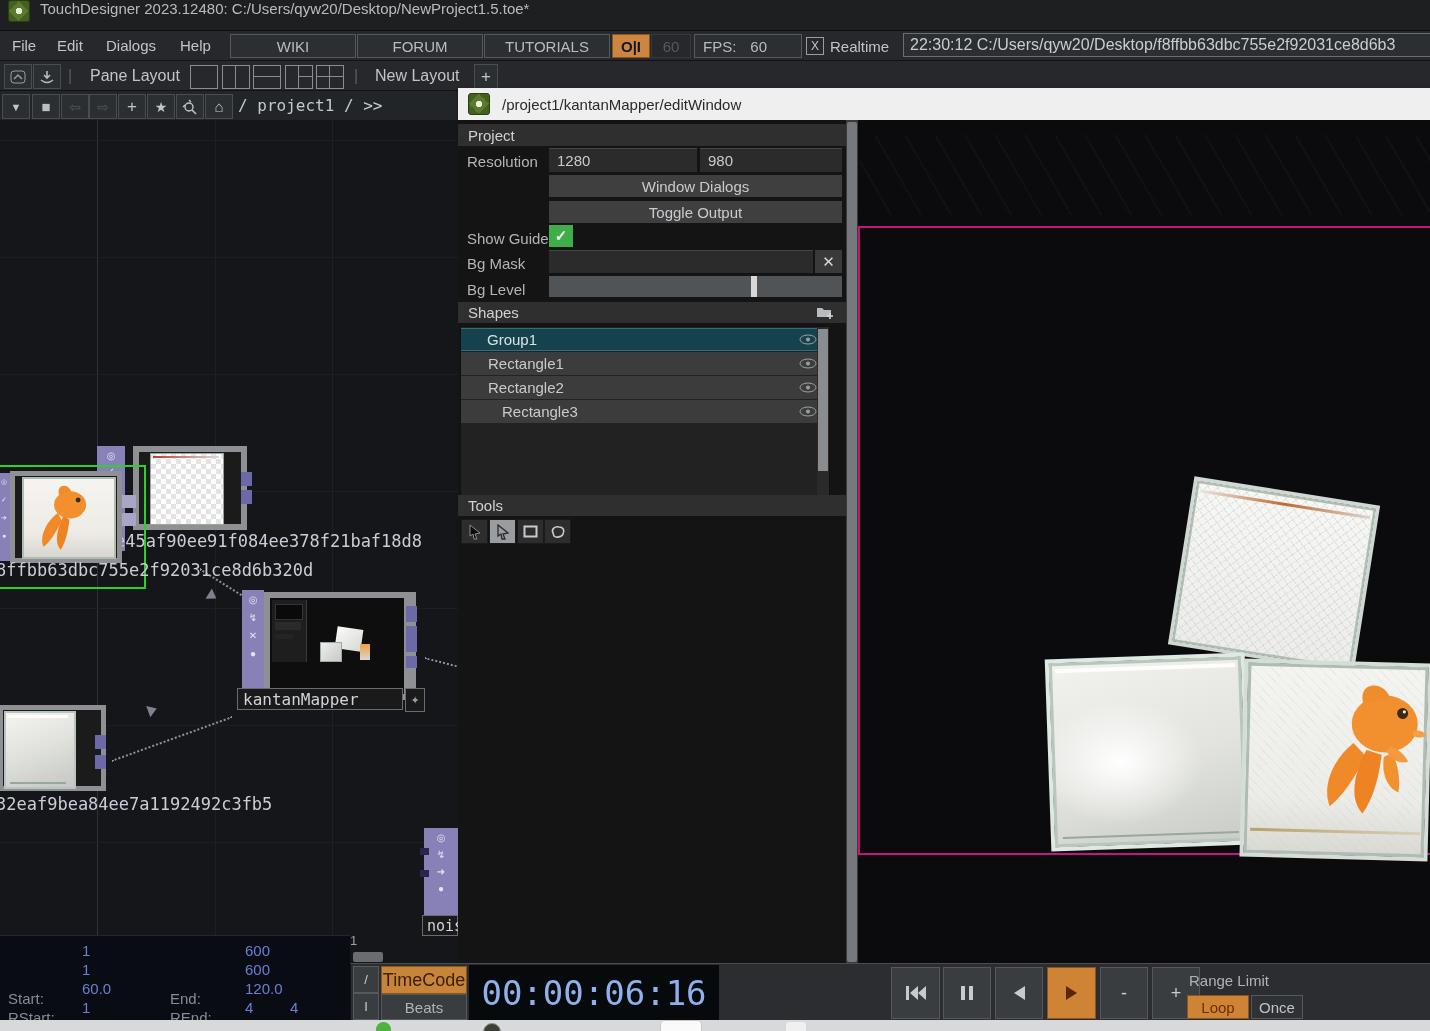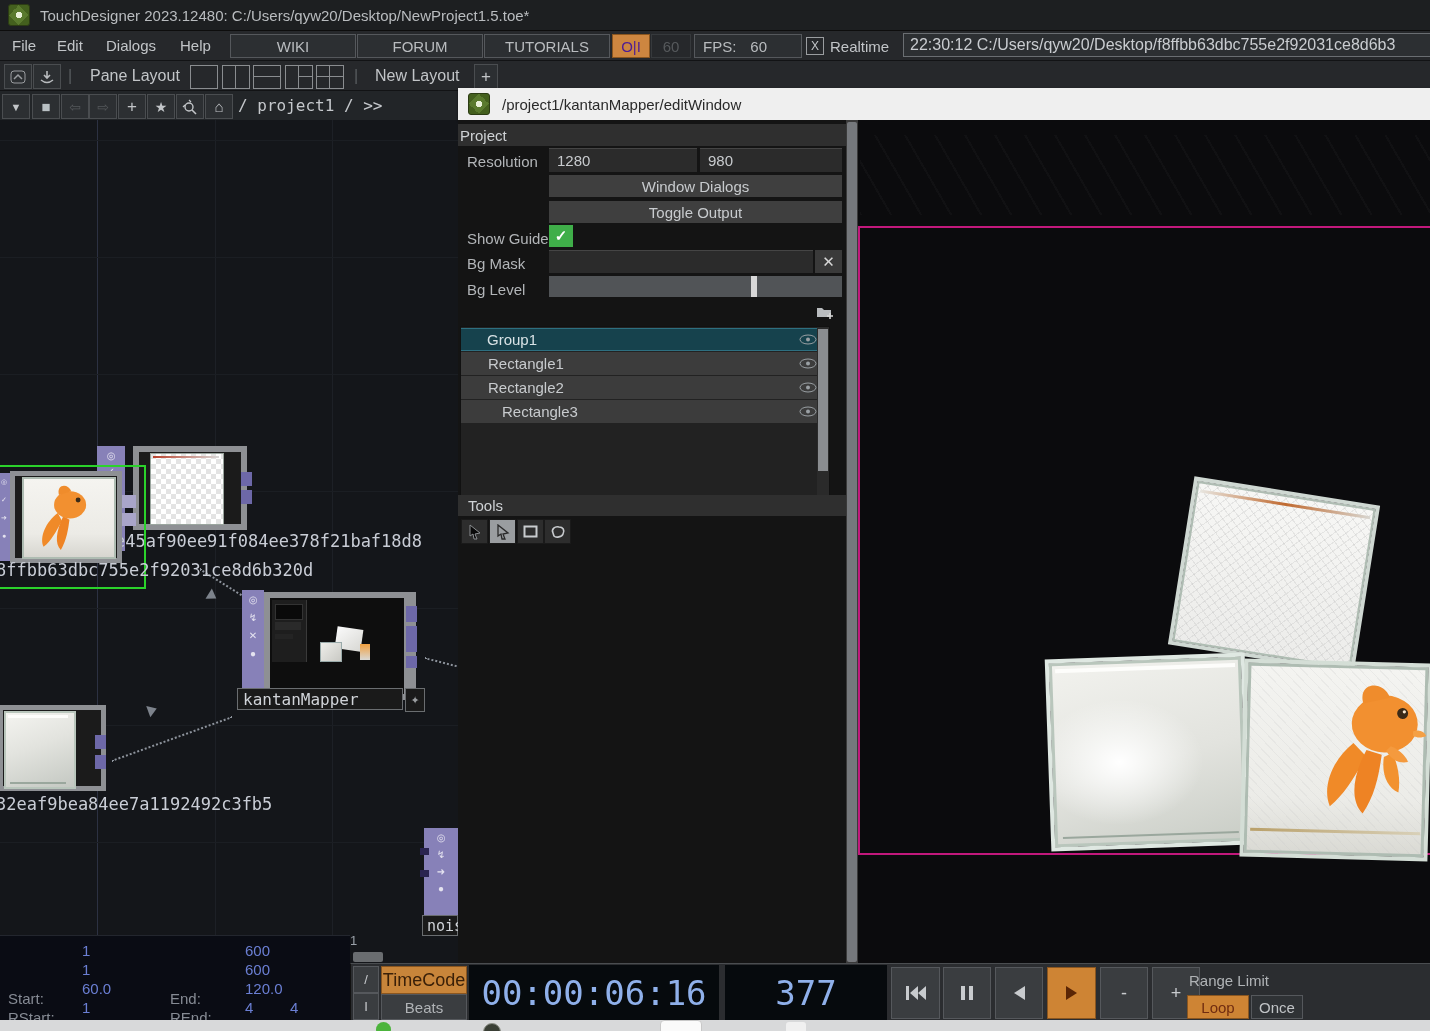--- a/index.html
+++ b/index.html
@@ -3,21 +3,21 @@
 <meta charset="utf-8">
 <style>
   html,body{margin:0;padding:0;background:#000;}
   #stage{position:relative;width:1430px;height:1031px;overflow:hidden;
          font-family:"Liberation Sans",sans-serif;background:#14161a;color:#c2c5c8;}
   .abs{position:absolute;}
   .mono{font-family:"DejaVu Sans Mono",monospace;}
   .ctr{display:flex;align-items:center;justify-content:center;}
 
   
-  .titlebar{left:0;top:0;width:1430px;height:30px;background:#1d1f21;display:flex;align-items:center;}
+  .titlebar{left:0;top:0;width:1430px;height:30px;background:#1d1f21;display:flex;align-items:flex-start;}
   .tdicon{width:20px;height:20px;background:#5a7a2e;border:1px solid #2c3c14;border-radius:3px;
           background-image:radial-gradient(circle at 50% 50%, #e8f0d8 0 3px, transparent 3px),
           linear-gradient(45deg,#44601e 25%,transparent 25%,transparent 75%,#44601e 75%),
           linear-gradient(-45deg,#44601e 25%,transparent 25%,transparent 75%,#44601e 75%);}
   .menubar{left:0;top:30px;width:1430px;height:30px;background:#26282b;border-top:1px solid #0d0d0d;}
   .menuitem{font-size:15px;color:#c2c5c8;}
   .mbtn{background:#2c2f32;border:1px solid #55585c;color:#b9bcbf;font-size:15px;}
   .toolbar2{left:0;top:60px;width:1430px;height:30px;background:#26282b;border-top:1px solid #121315;}
   .sep{color:#5a5d60;}
   .pathbar{left:0;top:90px;width:458px;height:30px;background:#222528;border-top:1px solid #121315;}
@@ -75,21 +75,21 @@
   </div>
 
   <div class="abs menubar">
     <span class="abs menuitem" style="left:12px;top:6px">File</span>
     <span class="abs menuitem" style="left:57px;top:6px">Edit</span>
     <span class="abs menuitem" style="left:106px;top:6px">Dialogs</span>
     <span class="abs menuitem" style="left:180px;top:6px">Help</span>
     <div class="abs mbtn ctr" style="left:230px;top:3px;width:124px;height:22px">WIKI</div>
     <div class="abs mbtn ctr" style="left:357px;top:3px;width:124px;height:22px">FORUM</div>
     <div class="abs mbtn ctr" style="left:484px;top:3px;width:124px;height:22px">TUTORIALS</div>
-    <div class="abs ctr" style="left:612px;top:3px;width:36px;height:22px;background:#cd8640;border:1px solid #8a5620;color:#4c1d95;font-size:15px;font-weight:normal">O|I</div>
+    <div class="abs ctr" style="left:612px;top:3px;width:36px;height:22px;background:#cd8640;border:1px solid #8a5620;color:#0f172a;font-size:15px;font-weight:bold">O|I</div>
     <div class="abs ctr" style="left:651px;top:3px;width:38px;height:22px;border:1px solid #36393c;color:#56595c;font-size:15px">60</div>
     <div class="abs mbtn" style="left:694px;top:3px;width:98px;height:22px;display:flex;align-items:center;padding-left:8px;gap:14px">
       <span>FPS:</span>
       <span>60</span>
     </div>
     <div class="abs ctr" style="left:806px;top:6px;width:16px;height:16px;border:1px solid #9a9da0;color:#c2c5c8;font-size:12px">X</div>
     <span class="abs" style="left:830px;top:7px;font-size:15px;color:#c2c5c8">Realtime</span>
     <div class="abs" style="left:903px;top:2px;width:606px;height:24px;background:#2c2f32;border:1px solid #6a6e72;display:flex;align-items:center;padding-left:6px;box-sizing:border-box;overflow:hidden;white-space:nowrap;font-size:16px;color:#c9ccd0">22:30:12 C:/Users/qyw20/Desktop/f8ffbb63dbc755e2f92031ce8d6b3</div>
   </div>
 
@@ -265,36 +265,37 @@
     </div>
   </div>
 
   <div class="abs edheader">
     <div class="tdicon" style="margin-left:10px"></div>
     <span style="margin-left:12px;font-size:15px;color:#2a2a2a">/project1/kantanMapper/editWindow</span>
   </div>
 
   <div class="abs edpanel">
 
-    <div class="abs sechdr" style="left:0;top:4px;width:386px;height:22px;padding-left:2px">Project</div>
+    <div class="abs sechdr" style="left:0;top:4px;width:386px;height:22px;padding-left:10px">Project</div>
     <span class="abs plabel" style="left:9px;top:33px">Resolution</span>
     <div class="abs pfield" style="left:91px;top:28px;width:148px;height:24px">1280</div>
     <div class="abs pfield" style="left:242px;top:28px;width:142px;height:24px">980</div>
     <div class="abs pbutton" style="left:91px;top:55px;width:293px;height:22px">Window Dialogs</div>
     <div class="abs pbutton" style="left:91px;top:81px;width:293px;height:22px">Toggle Output</div>
     <span class="abs plabel" style="left:9px;top:110px">Show Guide</span>
     <div class="abs ctr" style="left:91px;top:105px;width:24px;height:22px;background:#3fae49;color:#fff;font-size:15px;font-weight:bold">✓</div>
     <span class="abs plabel" style="left:9px;top:135px">Bg Mask</span>
     <div class="abs pfield" style="left:91px;top:130px;width:264px;height:23px"></div>
     <div class="abs ctr" style="left:357px;top:130px;width:27px;height:23px;background:#3a3a3a;color:#d8d8d8;font-size:15px">✕</div>
     <span class="abs plabel" style="left:9px;top:161px">Bg Level</span>
     <div class="abs" style="left:91px;top:156px;width:293px;height:21px;background:#515457">
       <div style="position:absolute;left:202px;top:0;width:6px;height:21px;background:#d8d8d8"></div>
     </div>
 
+    <div class="abs sechdr" style="left:0;top:182px;width:386px;height:21px;padding-left:10px">Shapes</div>
     <div class="abs" style="left:358px;top:184px">
       <svg width="20" height="16">
           <path d="M1 4 L6 4 L8 6 L15 6 L15 13 L1 13 Z" fill="#b9bcbf"></path>
           <path d="M14 9 L14 15 M11 12 L17 12" stroke="#d8d8d8" stroke-width="1.6"></path>
         </svg>
     </div>
     <div class="abs" style="left:2px;top:206px;width:368px;height:168px;background:#222;border:1px solid #111">
       <div class="shaperow sel" style="position:absolute;left:0;top:1px;width:368px;height:23px">
         <span style="margin-left:26px">Group1</span>
         <svg style="position:absolute;right:12px" width="18" height="11">
@@ -414,21 +415,20 @@
 
   <span class="abs" style="left:350px;top:933px;font-size:13px;color:#9aa0a8">1</span>
   <div class="abs" style="left:353px;top:952px;width:30px;height:10px;background:#6a6d70;border-radius:2px"></div>
 
   <div class="abs transport">
     <div class="abs tbtn ctr" style="left:2px;top:2px;width:24px;height:25px;font-size:13px">/</div>
     <div class="abs tbtn ctr" style="left:2px;top:29px;width:24px;height:25px;font-size:13px">I</div>
     <div class="abs ctr" style="left:30px;top:2px;width:84px;height:26px;background:#c8853a;border:1px solid #8a5620;color:#3a2008;font-size:18px">TimeCode</div>
     <div class="abs tbtn ctr" style="left:30px;top:30px;width:84px;height:24px;font-size:15px;color:#b0b3b6">Beats</div>
     <div class="abs display" style="left:118px;top:1px;width:250px;height:56px">00:00:06:16</div>
-    <div class="abs display" style="left:374px;top:1px;width:162px;height:56px">377</div>
 
     <div class="abs tbtn ctr" style="left:540px;top:3px;width:47px;height:50px">
       <svg width="22" height="16">
           <rect x="1" y="1" width="3" height="14" fill="#c8cbce"></rect>
           <path d="M13 8 L21 1 L21 15 Z M5 8 L13 1 L13 15 Z" fill="#c8cbce"></path>
         </svg>
     </div>
     <div class="abs tbtn ctr" style="left:592px;top:3px;width:46px;height:50px">
       <svg width="14" height="16">
           <rect x="1" y="1" width="4" height="14" fill="#c8cbce"></rect>

